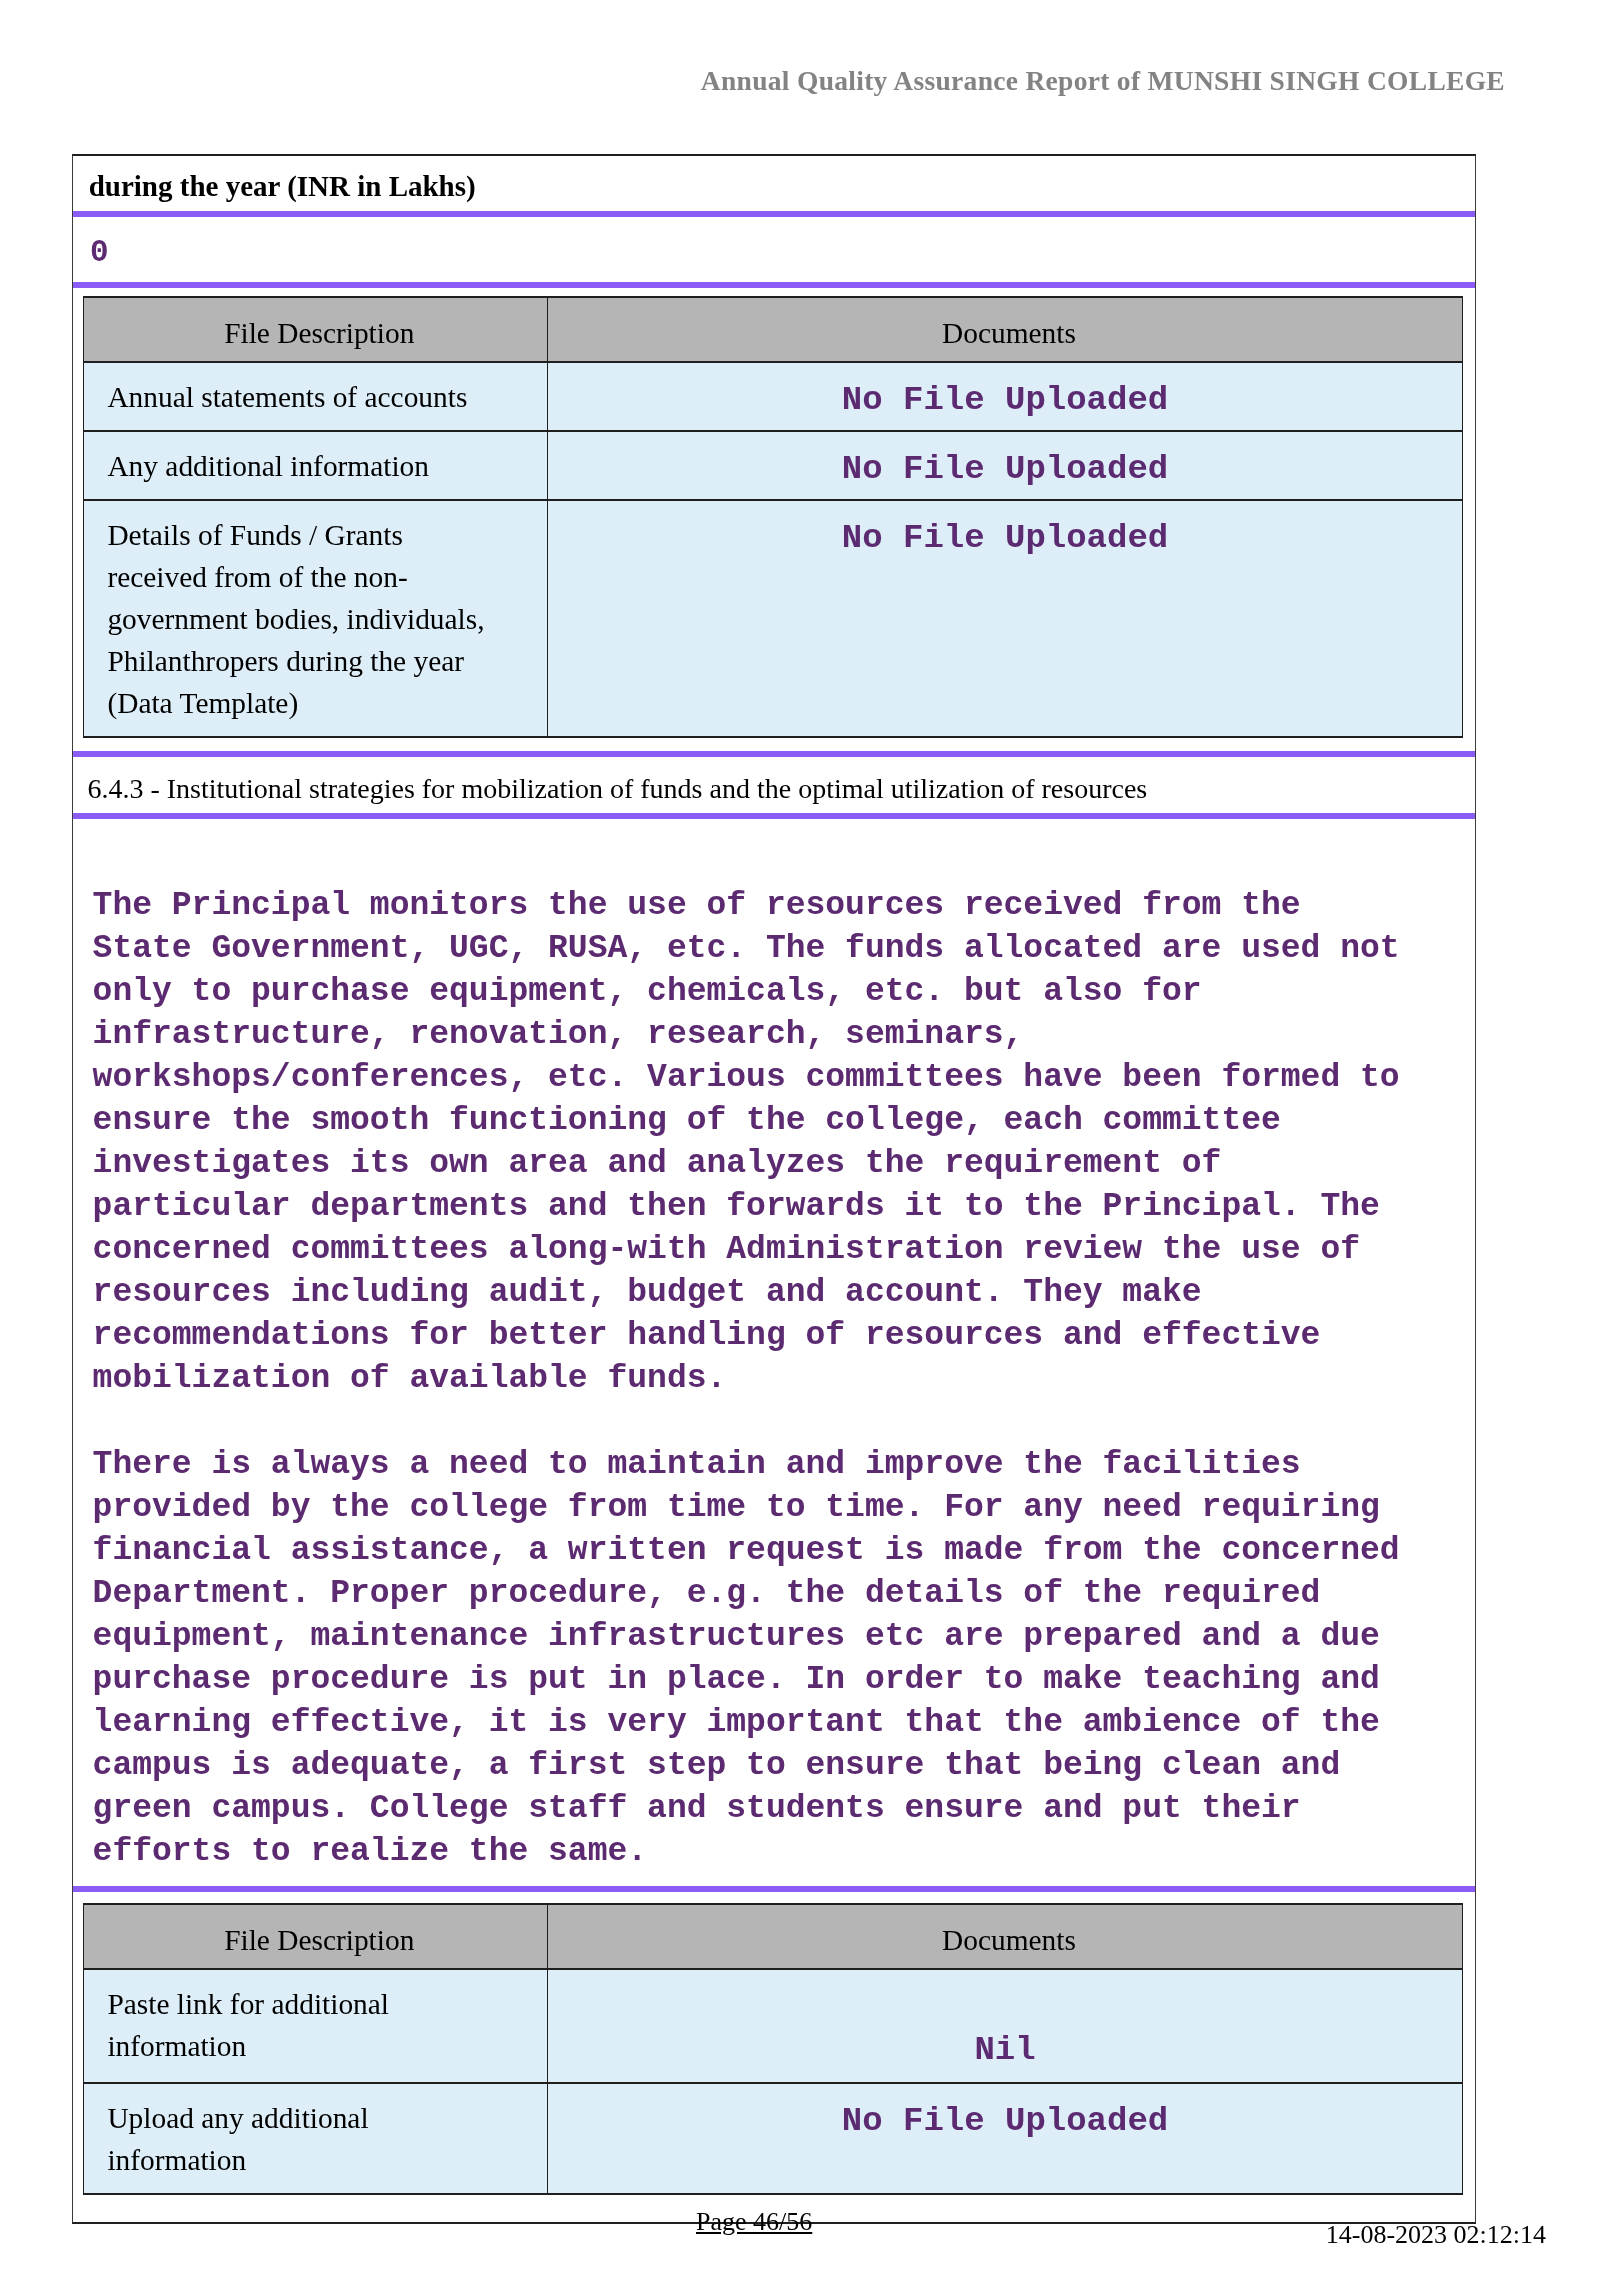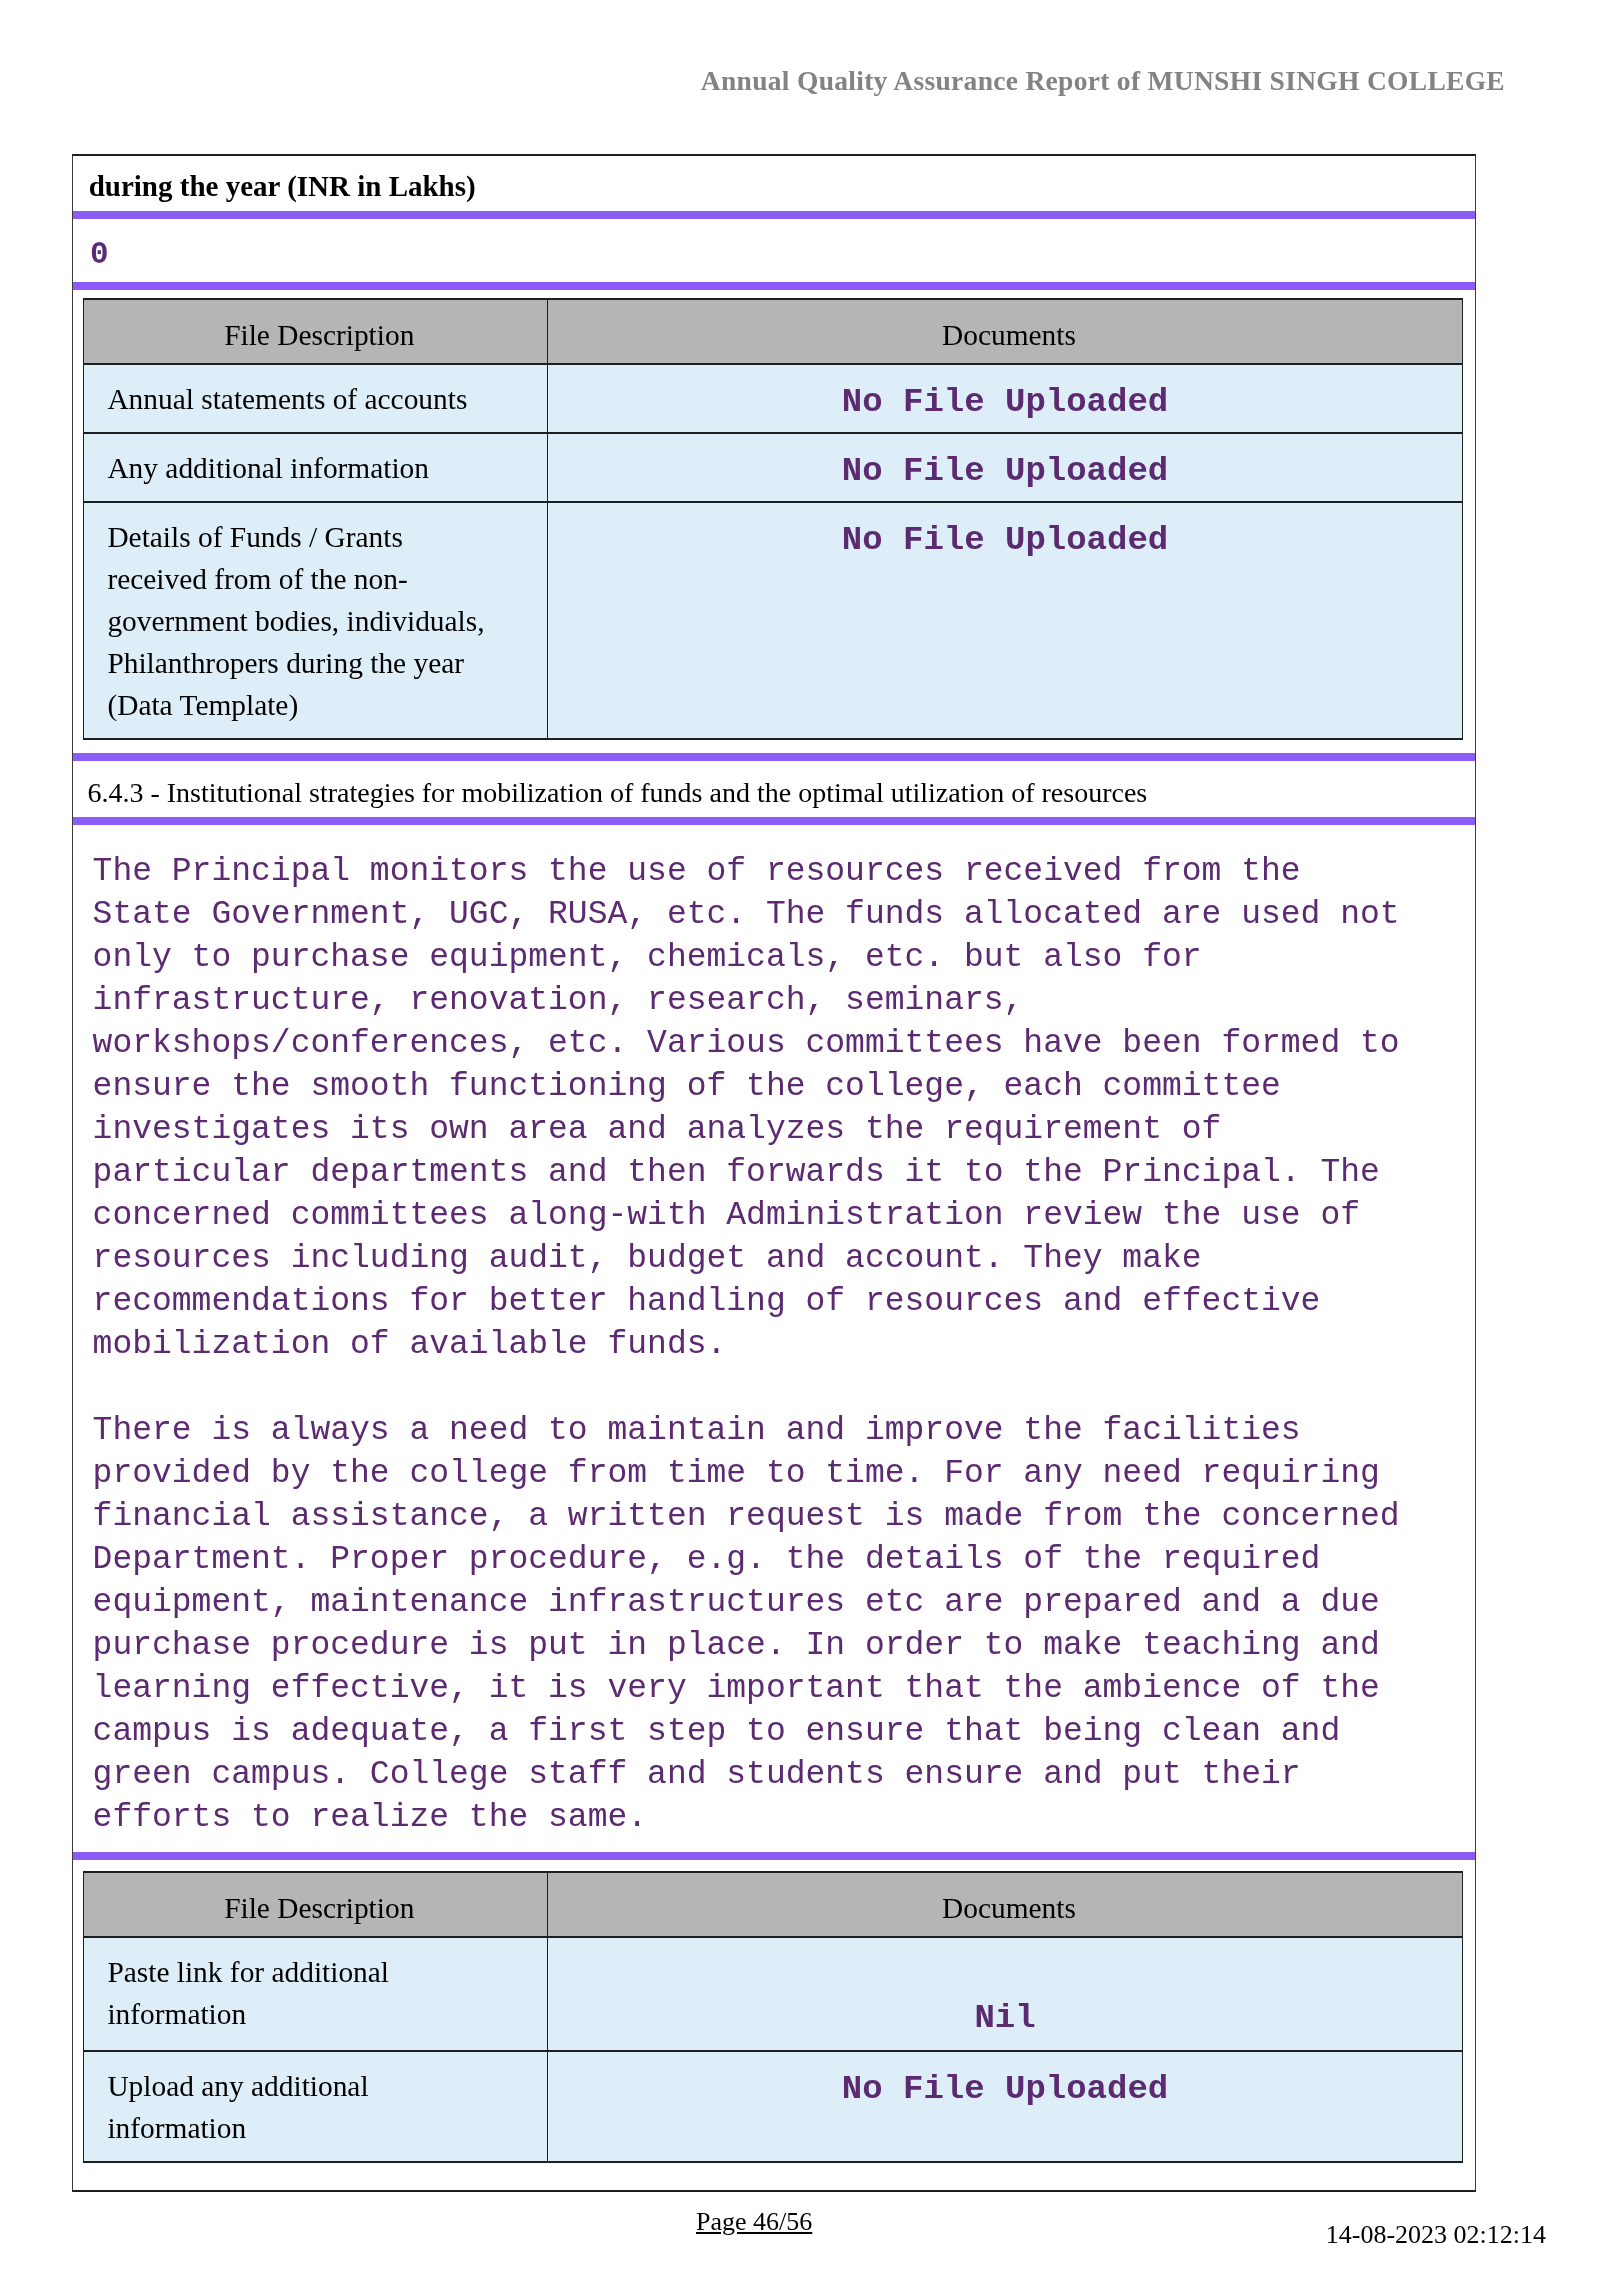--- a/index.html
+++ b/index.html
@@ -19,21 +19,21 @@
   }
   
   .outer{
     position:absolute;left:72px;top:154px;width:1404px;
     box-sizing:border-box;
     border-left:1.3px solid #3a3a3a;
     border-right:1.3px solid #3a3a3a;
     border-top:2px solid #1f1f1f;
     border-bottom:2px solid #1f1f1f;
   }
-  .outer-row{box-sizing:border-box;border-bottom:8px solid #8b5cf6;}
+  .outer-row{box-sizing:border-box;border-bottom:6px solid #8b5cf6;}
   .outer-row:last-child{border-bottom:none;}
   .row-heading{
     min-height:58px;
     padding:11.8px 15.7px 6.5px 15.7px;
     font-size:29px;font-weight:bold;line-height:37px;
   }
   .row-value{
     min-height:71px;
     padding:18.3px 15.7px 6.5px 17px;
     font-family:"Liberation Mono","DejaVu Sans Mono",monospace;
@@ -43,22 +43,23 @@
     min-height:62px;
     padding:15.7px 15.7px 6.5px 14.4px;
     font-size:28px;line-height:34px;
   }
   .row-table-wrap{padding:7.9px 11.8px 13px 9.8px;}
   .row-table-wrap.last{padding:11px 11.8px 27px 9.8px;}
   .row-bodytext{
     min-height:1014px;
     padding:25px 19.6px 13px 19.6px;
     font-family:"Liberation Mono","DejaVu Sans Mono",monospace;
-    font-weight:normal;font-size:33px;line-height:43px;color:#5b2a70;
+    font-weight:bold;font-size:33px;line-height:43px;color:#5b2a70;
     white-space:pre-wrap;
+    margin-top:40px;
   }
   
   table.filetable{
     width:100%;
     border-collapse:collapse;
     table-layout:fixed;
     background:#ddeef8;
   }
   table.filetable col.c1{width:464px;}
   table.filetable td,table.filetable th{

